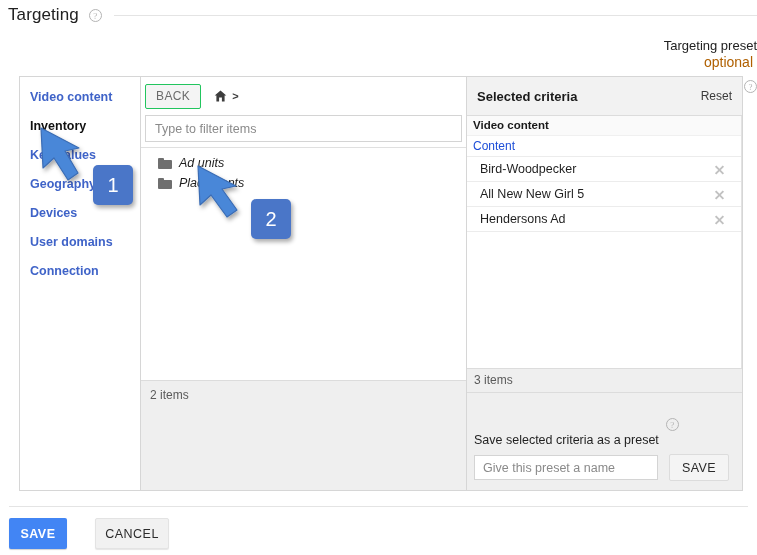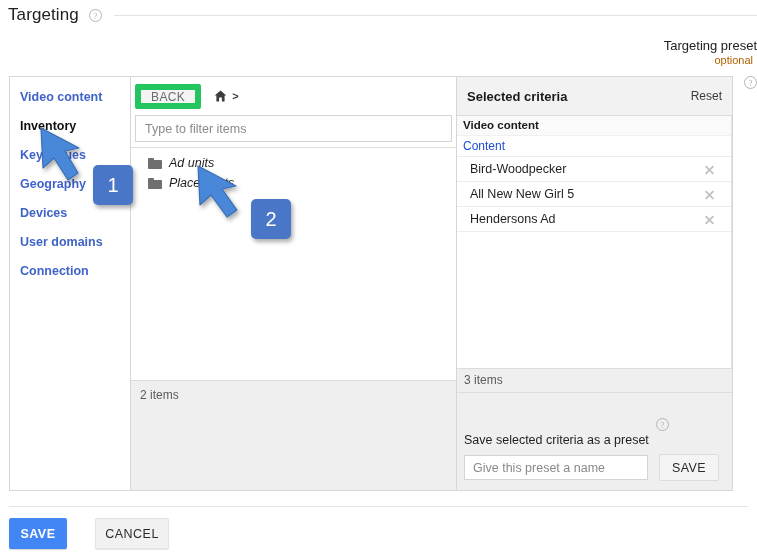--- a/index.html
+++ b/index.html
@@ -68,21 +68,21 @@
     text-align: right;
     padding-right: 0;
     box-sizing: border-box;
   }
   .preset-label {
     font-size: 13px;
     color: #212121;
   }
   .preset-optional {
     display: block;
-    font-size: 11px;
+    font-size: 14px;
     color: #b06000;
     margin-top: 1px;
     padding-right: 4px;
     margin-left: 36px;
   }
   .preset-help {
     margin-top: 10px;
     margin-left: 5px;
   }
   .preset-input {
@@ -97,21 +97,21 @@
     color: #8a8a8a;
     padding: 0 8px;
     box-sizing: border-box;
     outline: none;
   }
   .preset-input::placeholder { color: #8a8a8a; opacity: 1; }
 
   
   .targeting-frame {
     position: absolute;
-    left: 9px; top: 76px;
+    left: 19px; top: 76px;
     width: 724px; height: 415px;
     border: 1px solid #d6d6d6;
     box-sizing: border-box;
     display: flex;
     background: #ffffff;
   }
 
   
   .sidebar {
     width: 121px;
@@ -149,21 +149,21 @@
     height: 38px;
     display: flex;
     align-items: center;
     padding-left: 4px;
     flex: none;
   }
   .back-btn {
     height: 25px;
     min-width: 56px;
     background: #f4f4f4;
-    border: 6px solid #22c55e;
+    border: 1px solid #22c55e;
     border-radius: 2px;
     color: #6b6b6b;
     font-size: 12px;
     font-family: "Liberation Sans", sans-serif;
     letter-spacing: .4px;
     cursor: pointer;
     padding: 0 10px;
   }
   .crumb-wrap {
     display: flex;

